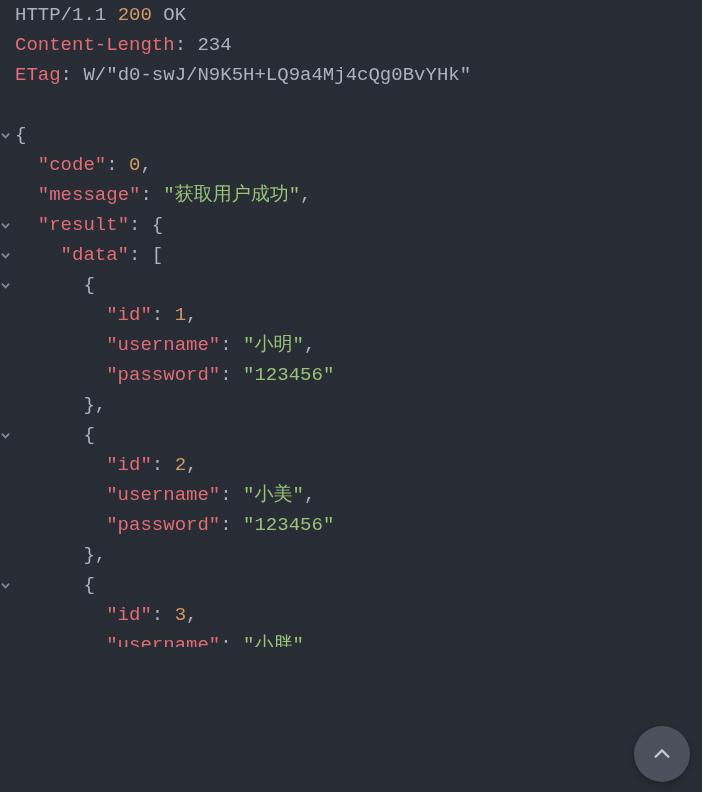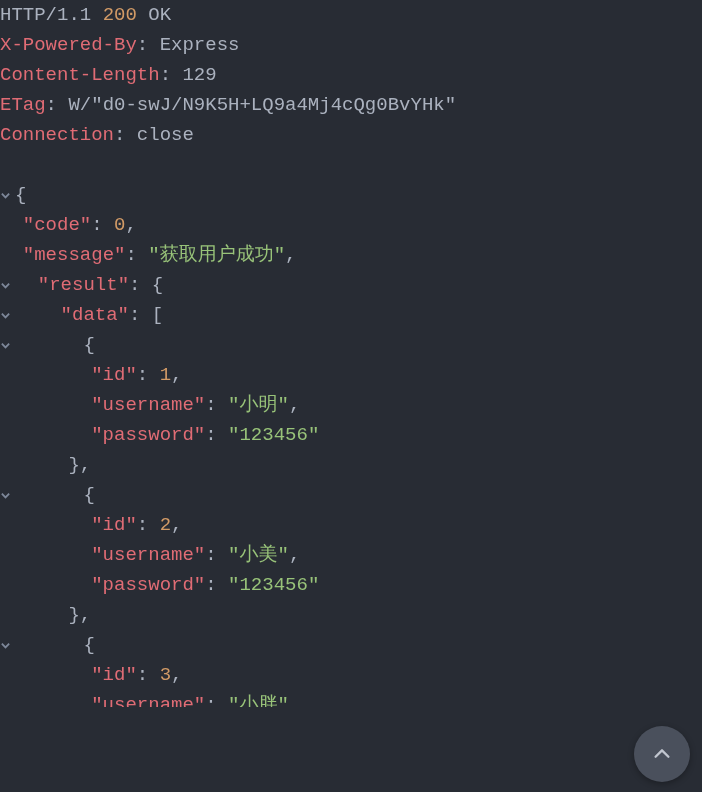--- a/index.html
+++ b/index.html
@@ -1,19 +1,19 @@
 <!DOCTYPE html>
 <html><head>
 <meta charset="utf-8">
 <style>
   * { margin:0; padding:0; box-sizing:border-box; }
   html,body { width:702px; height:792px; background:#282c34; overflow:hidden; }
   body { font-family: "SFMono-Regular",Consolas,"Liberation Mono",Menlo,monospace; font-size:19px; line-height:30px; color:#abb2bf; position:relative; }
   .viewer { padding:0 0 0 0; }
-  .line { white-space:pre; padding-left:0; }
+  .line { white-space:pre; padding-left:15px; }
   .line.collapsible { padding-left:0; }
   .chev { display:inline-block; width:15px; text-align:left; vertical-align:top; position:relative; top:1px; }
   .chev svg { width:11px; height:11px; }
   .chev svg path { stroke:#7d8799; stroke-width:2; fill:none; }
   .c-header-name { color:#e06c75; }
   .c-punc { color:#abb2bf; }
   .c-default { color:#abb2bf; }
   .c-key { color:#e06c75; }
   .c-num { color:#d19a66; }
   .c-str { color:#98c379; }
@@ -22,24 +22,22 @@
   .scroll-top-btn svg { width:22px; height:22px; }
   .scroll-top-btn svg path { stroke:#c1c6cf; stroke-width:2.5; fill:none; stroke-linecap:round; stroke-linejoin:round; }
 </style>
 </head>
 <body>
 
 <div class="viewer">
 
   <div class="line"><span class="c-default">HTTP/1.1</span><span class="c-default"> </span><span class="c-num">200</span><span class="c-default"> </span><span class="c-default">OK</span></div>
 
-  <div class="line"><span class="c-header-name">X-Powered-By</span><span class="c-punc">: </span><span class="c-default">Express</span></div>
-  <div class="line"><span class="c-header-name">Content-Length</span><span class="c-punc">: </span><span class="c-default">129</span></div>
+  <div class="line"><span class="c-header-name">Content-Length</span><span class="c-punc">: </span><span class="c-default">234</span></div>
   <div class="line"><span class="c-header-name">ETag</span><span class="c-punc">: </span><span class="c-default">W/"d0-swJ/N9K5H+LQ9a4Mj4cQg0BvYHk"</span></div>
-  <div class="line"><span class="c-header-name">Connection</span><span class="c-punc">: </span><span class="c-default">close</span></div>
 
   <div class="blank"></div>
 
   <div class="line collapsible"><span class="chev"><svg viewBox="0 0 12 12">
           <path d="M2 4 L6 8 L10 4"></path>
         </svg></span><span class="c-punc">{</span></div>
 
   <div class="line">  <span class="c-key">"code"</span><span class="c-punc">: </span><span class="c-num">0</span><span class="c-punc">,</span></div>
 
   <div class="line">  <span class="c-key">"message"</span><span class="c-punc">: </span><span class="c-str">"<span>获取用户成功</span>"</span><span class="c-punc">,</span></div>

